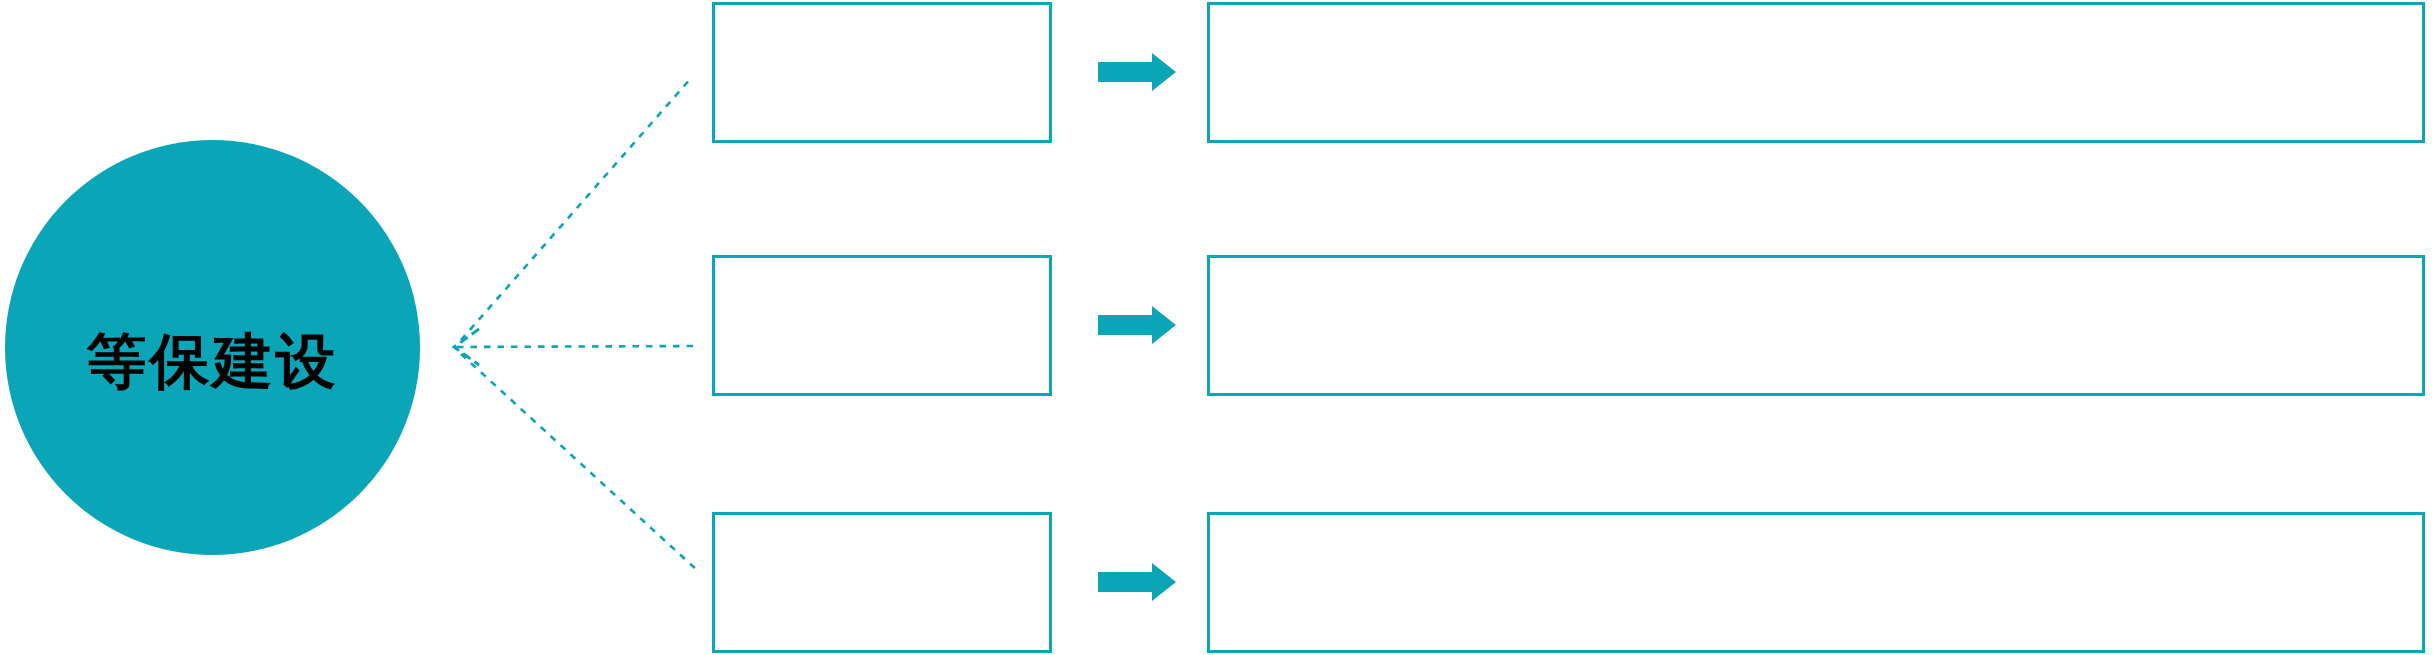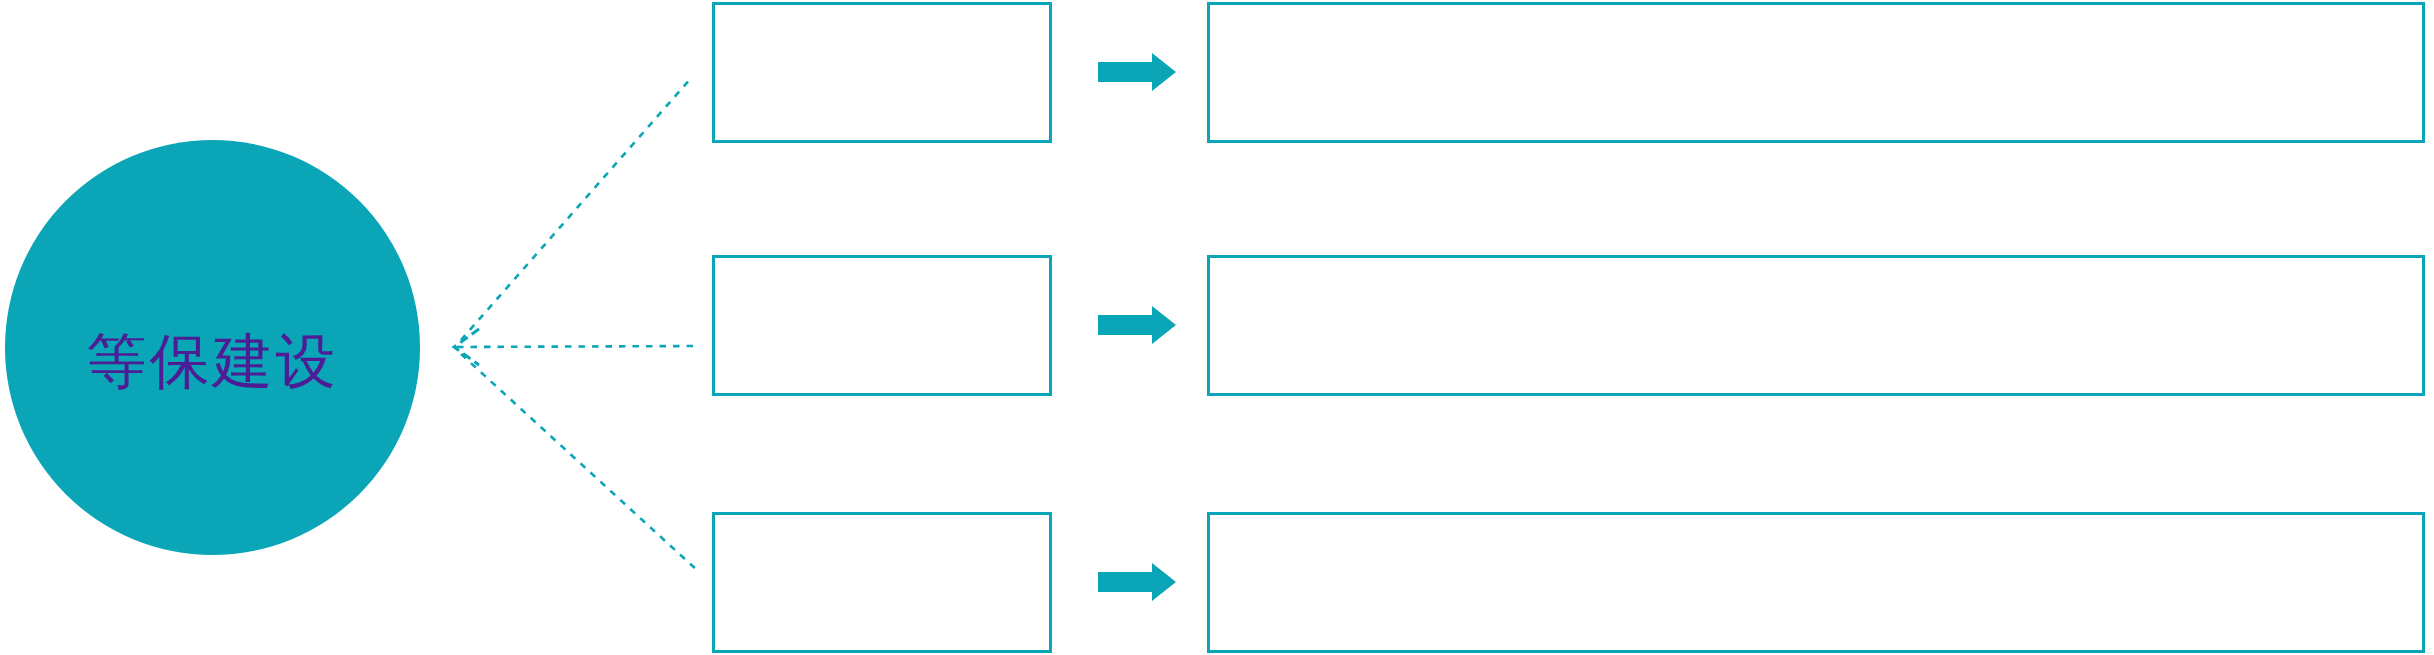--- a/index.html
+++ b/index.html
@@ -31,23 +31,23 @@
     height: 415px;
     border-radius: 50%;
     background: var(--accent, #0aa5b6);
     display: flex;
     align-items: center;
     justify-content: center;
   }
   .hub-text {
     padding-top: 28px;
     text-align: right;
-    color: #4c1d95;
+    color: #000000;
     font-size: 60px;
-    font-weight: 400;
+    font-weight: 700;
     line-height: 1.17;
     letter-spacing: 3px;
   }
   .hub-text span { display: block; }
 
   .small-box, .large-box {
     position: absolute;
     height: 141px;
     background: #ffffff;
     border: 3px solid var(--accent, #0aa5b6);

